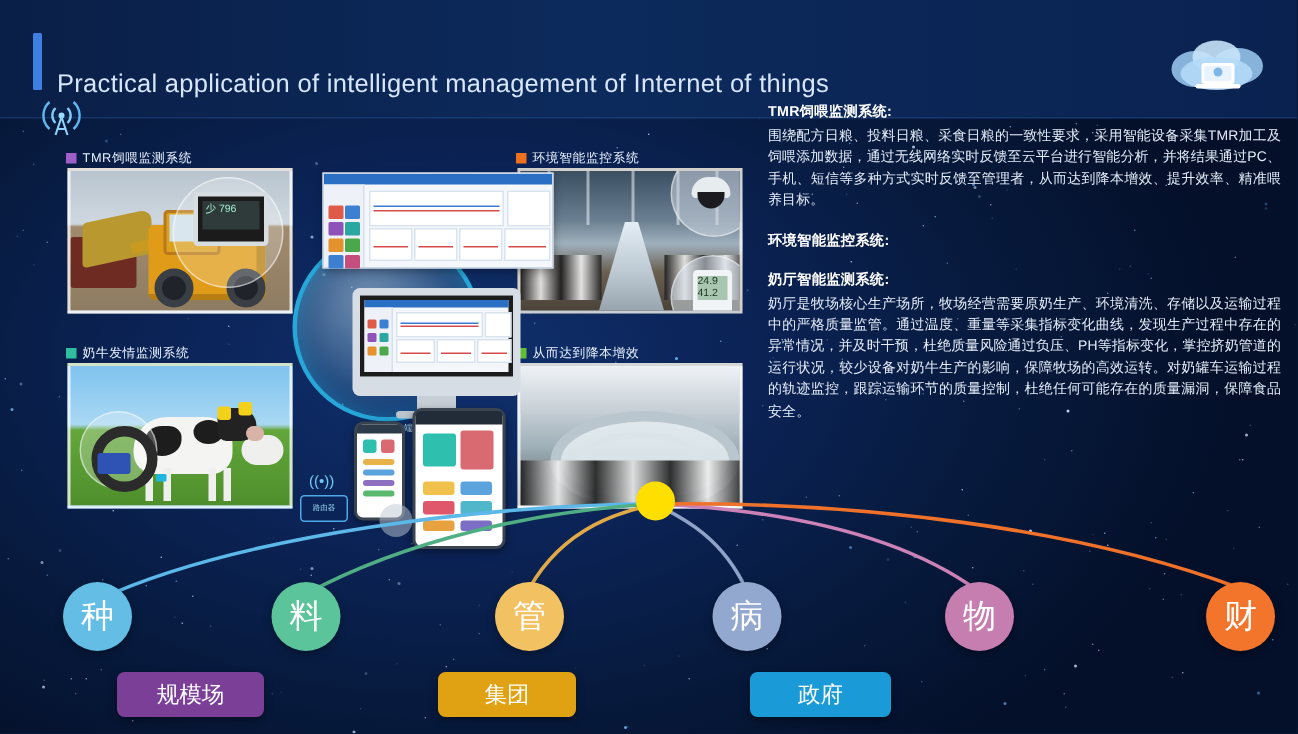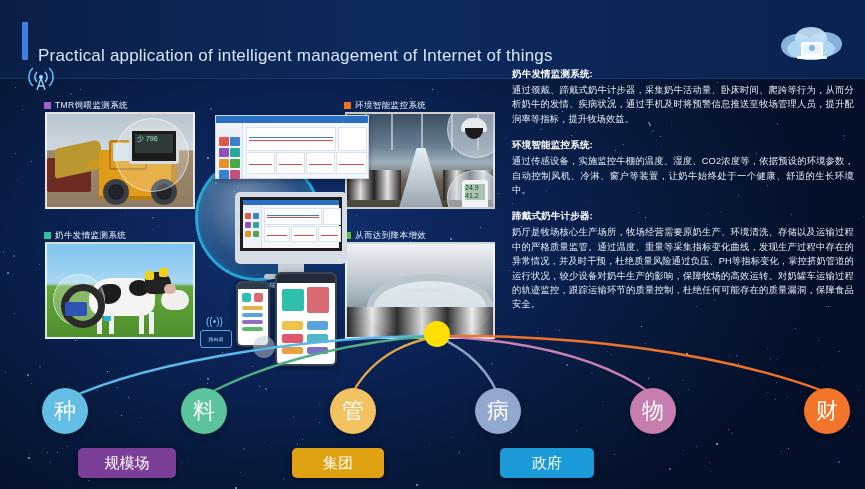--- a/index.html
+++ b/index.html
@@ -693,26 +693,25 @@
     </div>
   <div class="chip" style="left:78px;top:448px;width:98px;background:#7b3f98">
     <span>规模场</span>
     </div>
   <div class="chip" style="left:500px;top:448px;width:94px;background:#1a9bd7">
     <span>政府</span>
     </div>
 
   <div class="rtext">
     <div class="rsec">
-      <h4>奶牛发情监测系统:</h4>
-      <p>通过颈戴、蹄戴式奶牛计步器，采集奶牛活动量、卧床时间、爬跨等行为，从而分析奶牛的发情、疾病状况，通过手机及时将预警信息推送至牧场管理人员，提升配涧率等指标，提升牧场效益。</p>
+      <h4>TMR饲喂监测系统:</h4>
+      <p>围绕配方日粮、投料日粮、采食日粮的一致性要求，采用智能设备采集TMR加工及饲喂添加数据，通过无线网络实时反馈至云平台进行智能分析，并将结果通过PC、手机、短信等多种方式实时反馈至管理者，从而达到降本增效、提升效率、精准喂养目标。</p>
     </div>
     <div class="rsec">
       <h4>环境智能监控系统:</h4>
-      <p>通过传感设备，实施监控牛棚的温度、湿度、CO2浓度等，依据预设的环境参数，自动控制风机、冷淋、窗户等装置，让奶牛始终处于一个健康、舒适的生长环境中。</p>
     </div>
     <div class="rsec">
-      <h4>蹄戴式奶牛计步器:</h4>
+      <h4>奶厅智能监测系统:</h4>
       <p>奶厅是牧场核心生产场所，牧场经营需要原奶生产、环境清洗、存储以及运输过程中的严格质量监管。通过温度、重量等采集指标变化曲线，发现生产过程中存在的异常情况，并及时干预，杜绝质量风险通过负压、PH等指标变化，掌控挤奶管道的运行状况，较少设备对奶牛生产的影响，保障牧场的高效运转。对奶罐车运输过程的轨迹监控，跟踪运输环节的质量控制，杜绝任何可能存在的质量漏洞，保障食品安全。</p>
     </div>
   </div>
 
 </div>
 
 </body></html>

